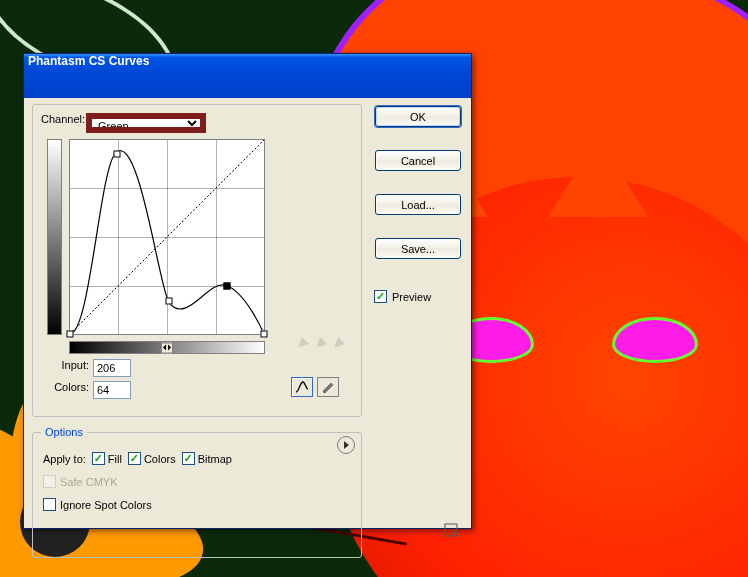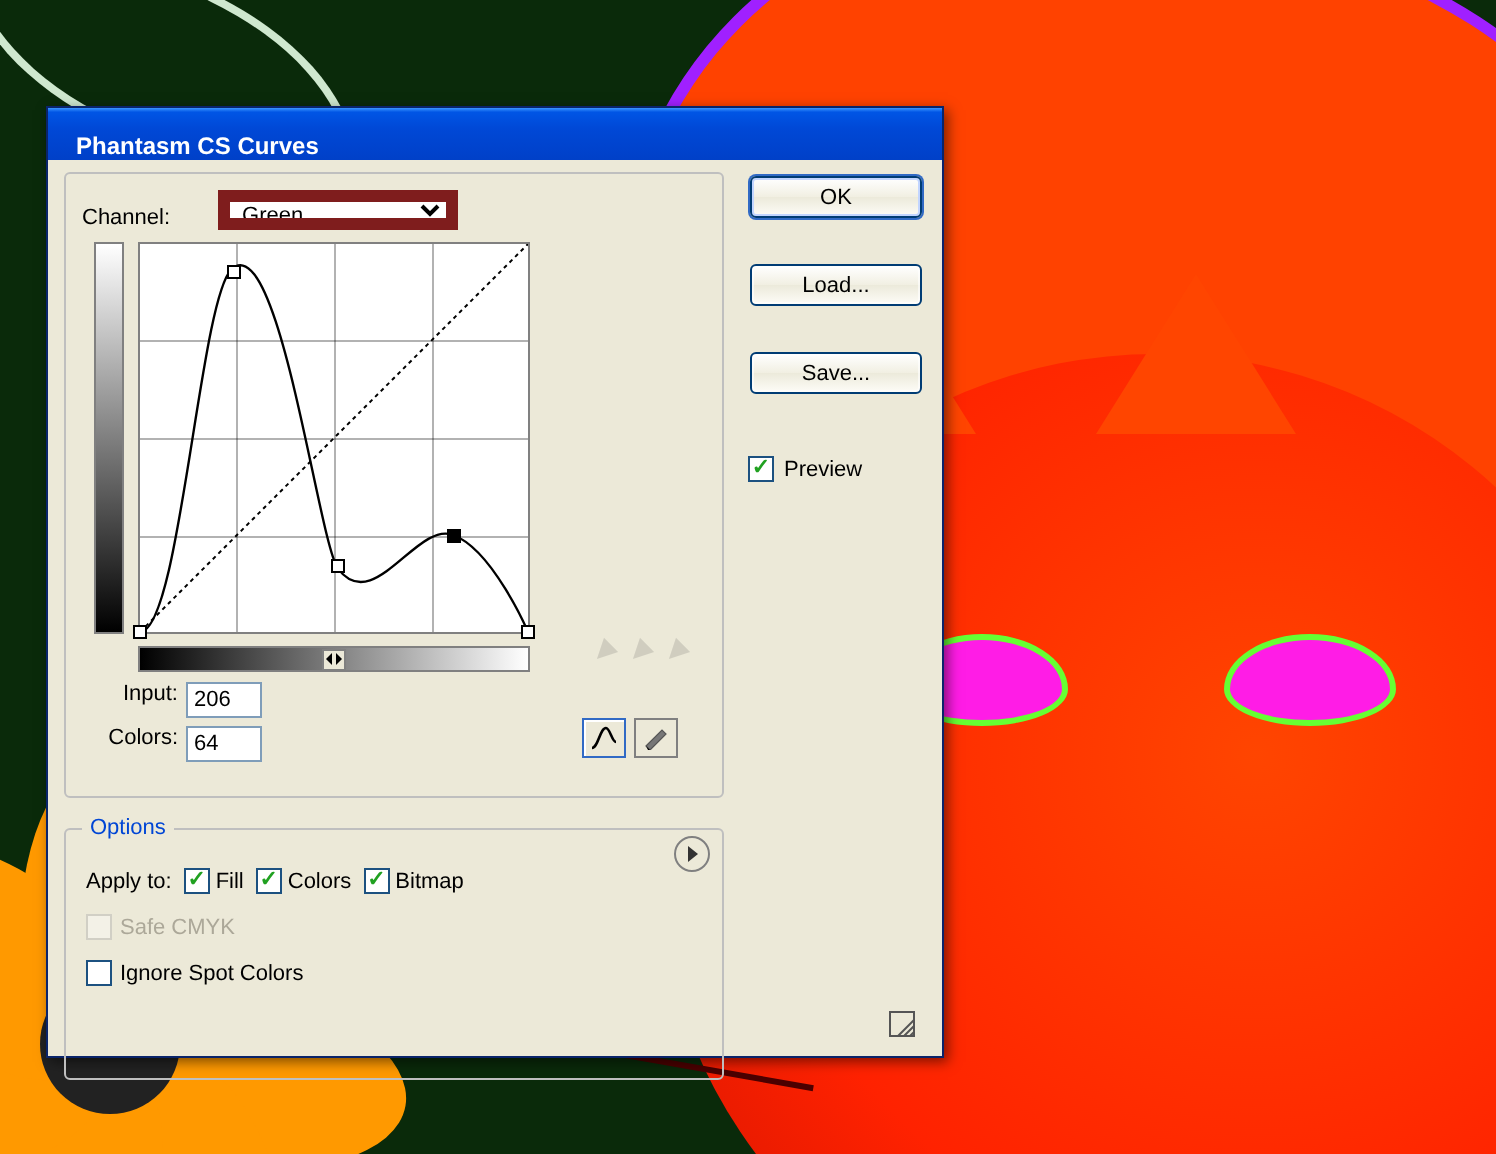--- a/index.html
+++ b/index.html
@@ -18,30 +18,30 @@
 .bg-blob2 { position:absolute; top:200px; right:180px; width:320px; height:120px; background:#a020ff; border-radius:60% 40% 50% 50% / 50%; }
 .bg-green { position:absolute; top:340px; right:40px; width:460px; height:70px; background:#18c018; border-radius:40% 60% 50% 50%/50%; opacity:.85; }
 .bg-flower { position:absolute; left:-70px; bottom:-60px; width:250px; height:250px; }
 .bg-flower-petal { position:absolute; width:90px; height:150px; background:#ff9900; border-radius:50%/60% 60% 40% 40%; transform-origin:50% 100%; left:80px; top:-10px; }
 .bg-flower-center { position:absolute; left:90px; top:100px; width:70px; height:70px; background:#222; border-radius:50%; }
 .bg-leaf { position:absolute; top:-30px; left:-20px; width:200px; height:120px; background:#0a2a0a; border:4px solid #cfe8cf; border-radius:0 100% 0 100%; }
 .bg-whisker { position:absolute; width:180px; height:3px; background:#4b0000; }
 
 
 .dialog { position: absolute; left: 23px; top: 53px; width: 449px; height: 476px; background: #ece9d8; border: 1px solid #0a246a; box-shadow: 2px 2px 6px rgba(0,0,0,0.5); z-index: 10; }
-.titlebar { height: 26px; background: linear-gradient(to bottom, #3a95ff 0%, #0055e5 8%, #0048d6 40%, #0040c8 100%); display: flex; align-items: flex-end; padding: 0 14px; }
+.titlebar { height: 44px; background: linear-gradient(to bottom, #3a95ff 0%, #0055e5 8%, #0048d6 40%, #0040c8 100%); display: flex; align-items: flex-start; padding: 0 4px; }
 .titlebar span { color: #fff; font-weight: bold; font-size: 12px; }
 .dialog-body { padding: 6px 8px; position: relative; height: calc(100% - 26px); }
 
 fieldset { border: 1px solid #bfbfbf; border-radius: 3px; padding: 8px; position: relative; }
 fieldset legend { color: #0046d5; padding: 0 4px; }
 
 .channel-fieldset { width: 330px; height: 313px; }
 
-.channel-row { display:flex; align-items:flex-end; gap:24px; margin-bottom:6px; }
+.channel-row { display:flex; align-items:flex-start; gap:1px; margin-bottom:6px; }
 .channel-row label { color:#000; }
 select.channel-select { width:120px; height:20px; border:6px solid #7f1d1d; background:#fff; font-size:11px; padding-left:2px; }
 
 .curve-area { position:relative; margin-left:6px; }
 .grad-vert { position:absolute; left:0; top:0; width:15px; height:196px; border:1px solid #808080; background:linear-gradient(to bottom,#fff,#000); }
 .curve-box { position:absolute; left:22px; top:0; width:196px; height:196px; border:1px solid #808080; background:#fff; }
 .curve-box::before { content:""; position:absolute; inset:0; background:
   linear-gradient(to right, rgba(0,0,0,.3) 1px, transparent 1px) 0 0/49px 100%,
   linear-gradient(to bottom, rgba(0,0,0,.3) 1px, transparent 1px) 0 0/100% 49px;
   background-position: -1px -1px; }
@@ -175,20 +175,21 @@
           <svg width="14" height="12" viewBox="0 0 14 12">
               <path d="M2,10 L10,2 L12,4 L4,12 Z" fill="#777" stroke="#555" stroke-width=".6"></path>
               <path d="M2,10 L3,12 L4,12" fill="#000"></path>
             </svg>
         </div>
       </div>
     </fieldset>
 
     <div class="right-col">
       <button class="xp-btn default">OK</button>
+      <button class="xp-btn">Cancel</button>
       <button class="xp-btn">Load...</button>
       <button class="xp-btn">Save...</button>
       <div class="preview-row">
         <span class="chk on"></span>
         <label>Preview</label>
       </div>
     </div>
 
     <fieldset class="options-fieldset">
       <legend>Options</legend>

